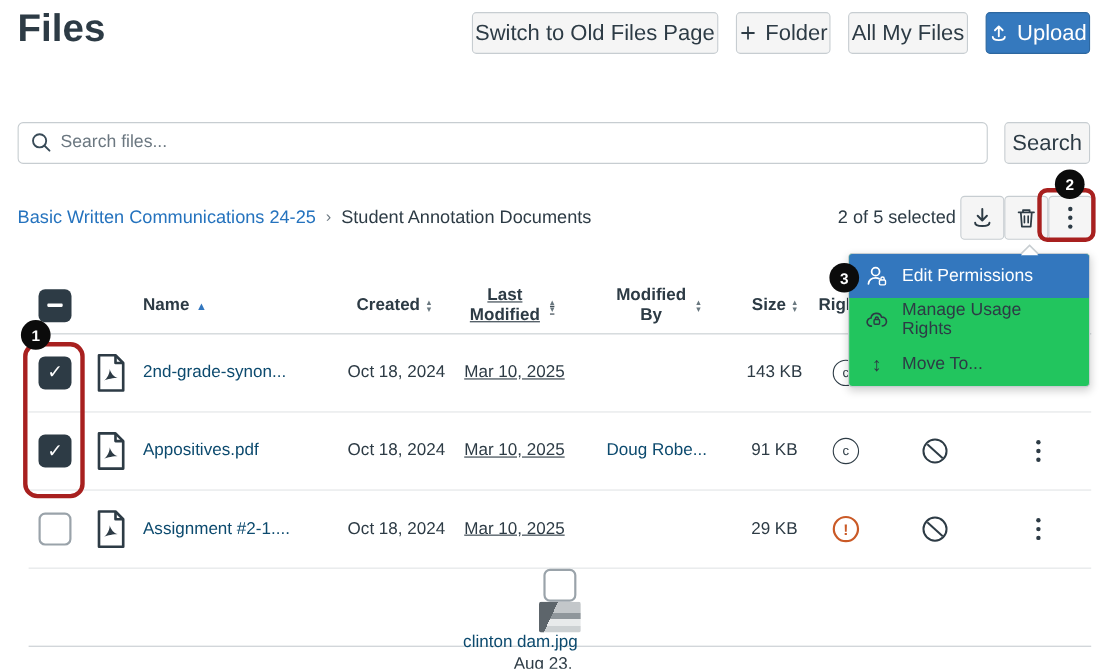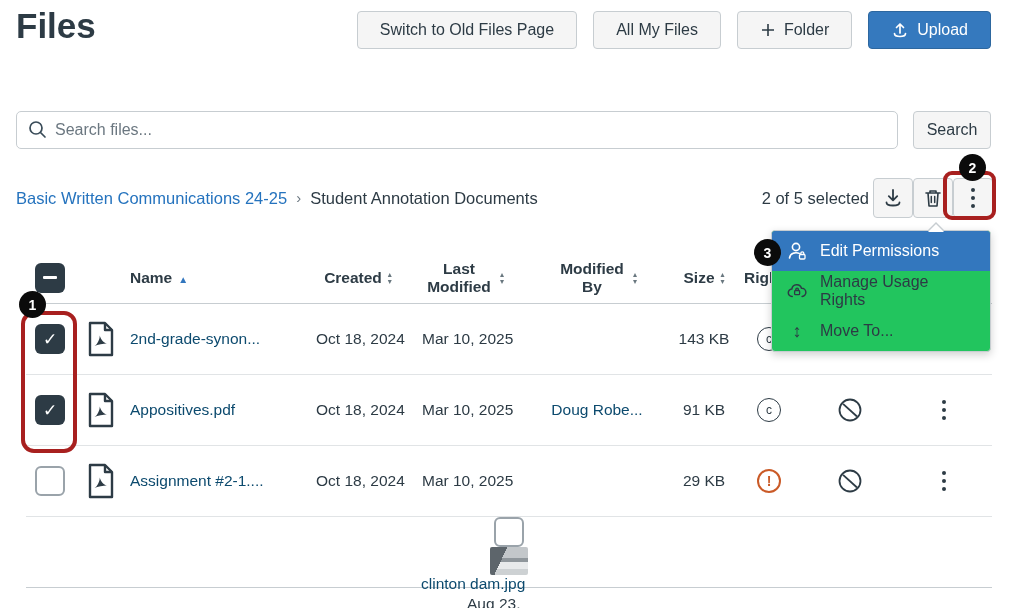--- a/index.html
+++ b/index.html
@@ -8,21 +8,21 @@
     font-family:"Liberation Sans","DejaVu Sans",sans-serif;
     background:#ffffff; color:#2D3B45; position:relative; overflow:hidden;
   }
   .page { position:relative; width:1009px; height:608px; background:#fff; }
 
   
   .page-title { position:absolute; left:16px; top:6px; font-size:35px; font-weight:700; color:#2D3B45; }
   .top-buttons { position:absolute; top:11px; right:18px; display:flex; gap:16px; }
   .btn {
     height:38px; display:inline-flex; align-items:center; gap:8px;
-    padding:0 22px; font-size:16px; color:#2D3B45;
+    padding:0 2px; font-size:20px; color:#2D3B45;
     background:#F5F5F5; border:1px solid #C7CDD1; border-radius:4px; cursor:pointer;
   }
   .btn-primary { background:#3579BE; border-color:#2D679F; color:#fff; }
   .icon-svg { display:inline-flex; align-items:center; justify-content:center; }
 
   
   .search-wrap { position:absolute; left:16px; top:111px; width:882px; height:38px; }
   .search-wrap input {
     width:100%; height:100%; border:1px solid #C7CDD1; border-radius:5px;
     padding:0 7px 0 38px; font-size:16px; color:#a16207; outline:none;
@@ -46,21 +46,21 @@
   
   .files-table { position:absolute; left:16px; top:252px; width:976px; padding-left:10px; }
   .t-row { display:flex; align-items:center; }
   .t-head { height:52px; border-bottom:1px solid #C7CDD1; font-weight:700; font-size:15.5px; }
   .t-body-row { height:71px; border-bottom:1px solid #E1E4E6; font-size:15.5px; }
   .t-body-row:last-child { border-bottom:1px solid #C7CDD1;flex-direction:column; }
   .c-select { width:48px; display:flex; justify-content:center; }
   .c-icon { width:54px; display:flex; justify-content:center; }
   .c-name { width:180px; padding-left:2px; }
   .c-created { width:100px; padding-left:8px; }
-  .c-lastmod { width:112px; padding-left:14px; }
+  .c-lastmod { width:112px; padding-left:14px;text-decoration:underline; }
   .c-modby { width:154px; text-align:center; }
   .c-size { width:60px; text-align:center; }
   .c-rights { width:70px; display:flex; justify-content:center; }
   .c-pub { width:92px; display:flex; justify-content:center; }
   .c-actions { width:96px; display:flex; justify-content:center; }
   .t-head .c-created, .t-head .c-lastmod, .t-head .c-modby, .t-head .c-size { display:flex; align-items:center; justify-content:center; text-align:center; padding-left:0; }
   .t-head .c-rights { justify-content:flex-start; padding-left:10px; }
   .head-label { line-height:1.15; }
   .sort-arrows { display:inline-flex; flex-direction:column; margin-left:6px; color:#69777F; font-size:8px; line-height:7px; }
   .asc-arrow { color:#3276BE; font-size:10px; margin-left:6px; }
@@ -118,29 +118,29 @@
 </style>
 </head>
 <body>
 
 <div class="page">
 
   <h1 class="page-title">Files</h1>
 
   <div class="top-buttons">
     <button class="btn">Switch to Old Files Page</button>
-    <button class="btn">All My Files</button>
     <button class="btn">
       <span class="icon-svg">
         <svg width="16" height="16" viewBox="0 0 16 16">
             <path d="M8 2v12M2 8h12" stroke="#2D3B45" stroke-width="1.6"></path>
           </svg>
       </span>
       <span>Folder</span>
     </button>
+    <button class="btn">All My Files</button>
     <button class="btn btn-primary">
       <span class="icon-svg">
         <svg width="18" height="18" viewBox="0 0 18 18">
             <path d="M9 12V3M5.5 6.5 9 3l3.5 3.5" stroke="#fff" stroke-width="1.7" fill="none" stroke-linecap="round" stroke-linejoin="round"></path>
             <path d="M3.5 12.5c0 2 1.5 3 5.5 3s5.5-1 5.5-3" stroke="#fff" stroke-width="1.7" fill="none" stroke-linecap="round"></path>
           </svg>
       </span>
       <span>Upload</span>
     </button>
   </div>

